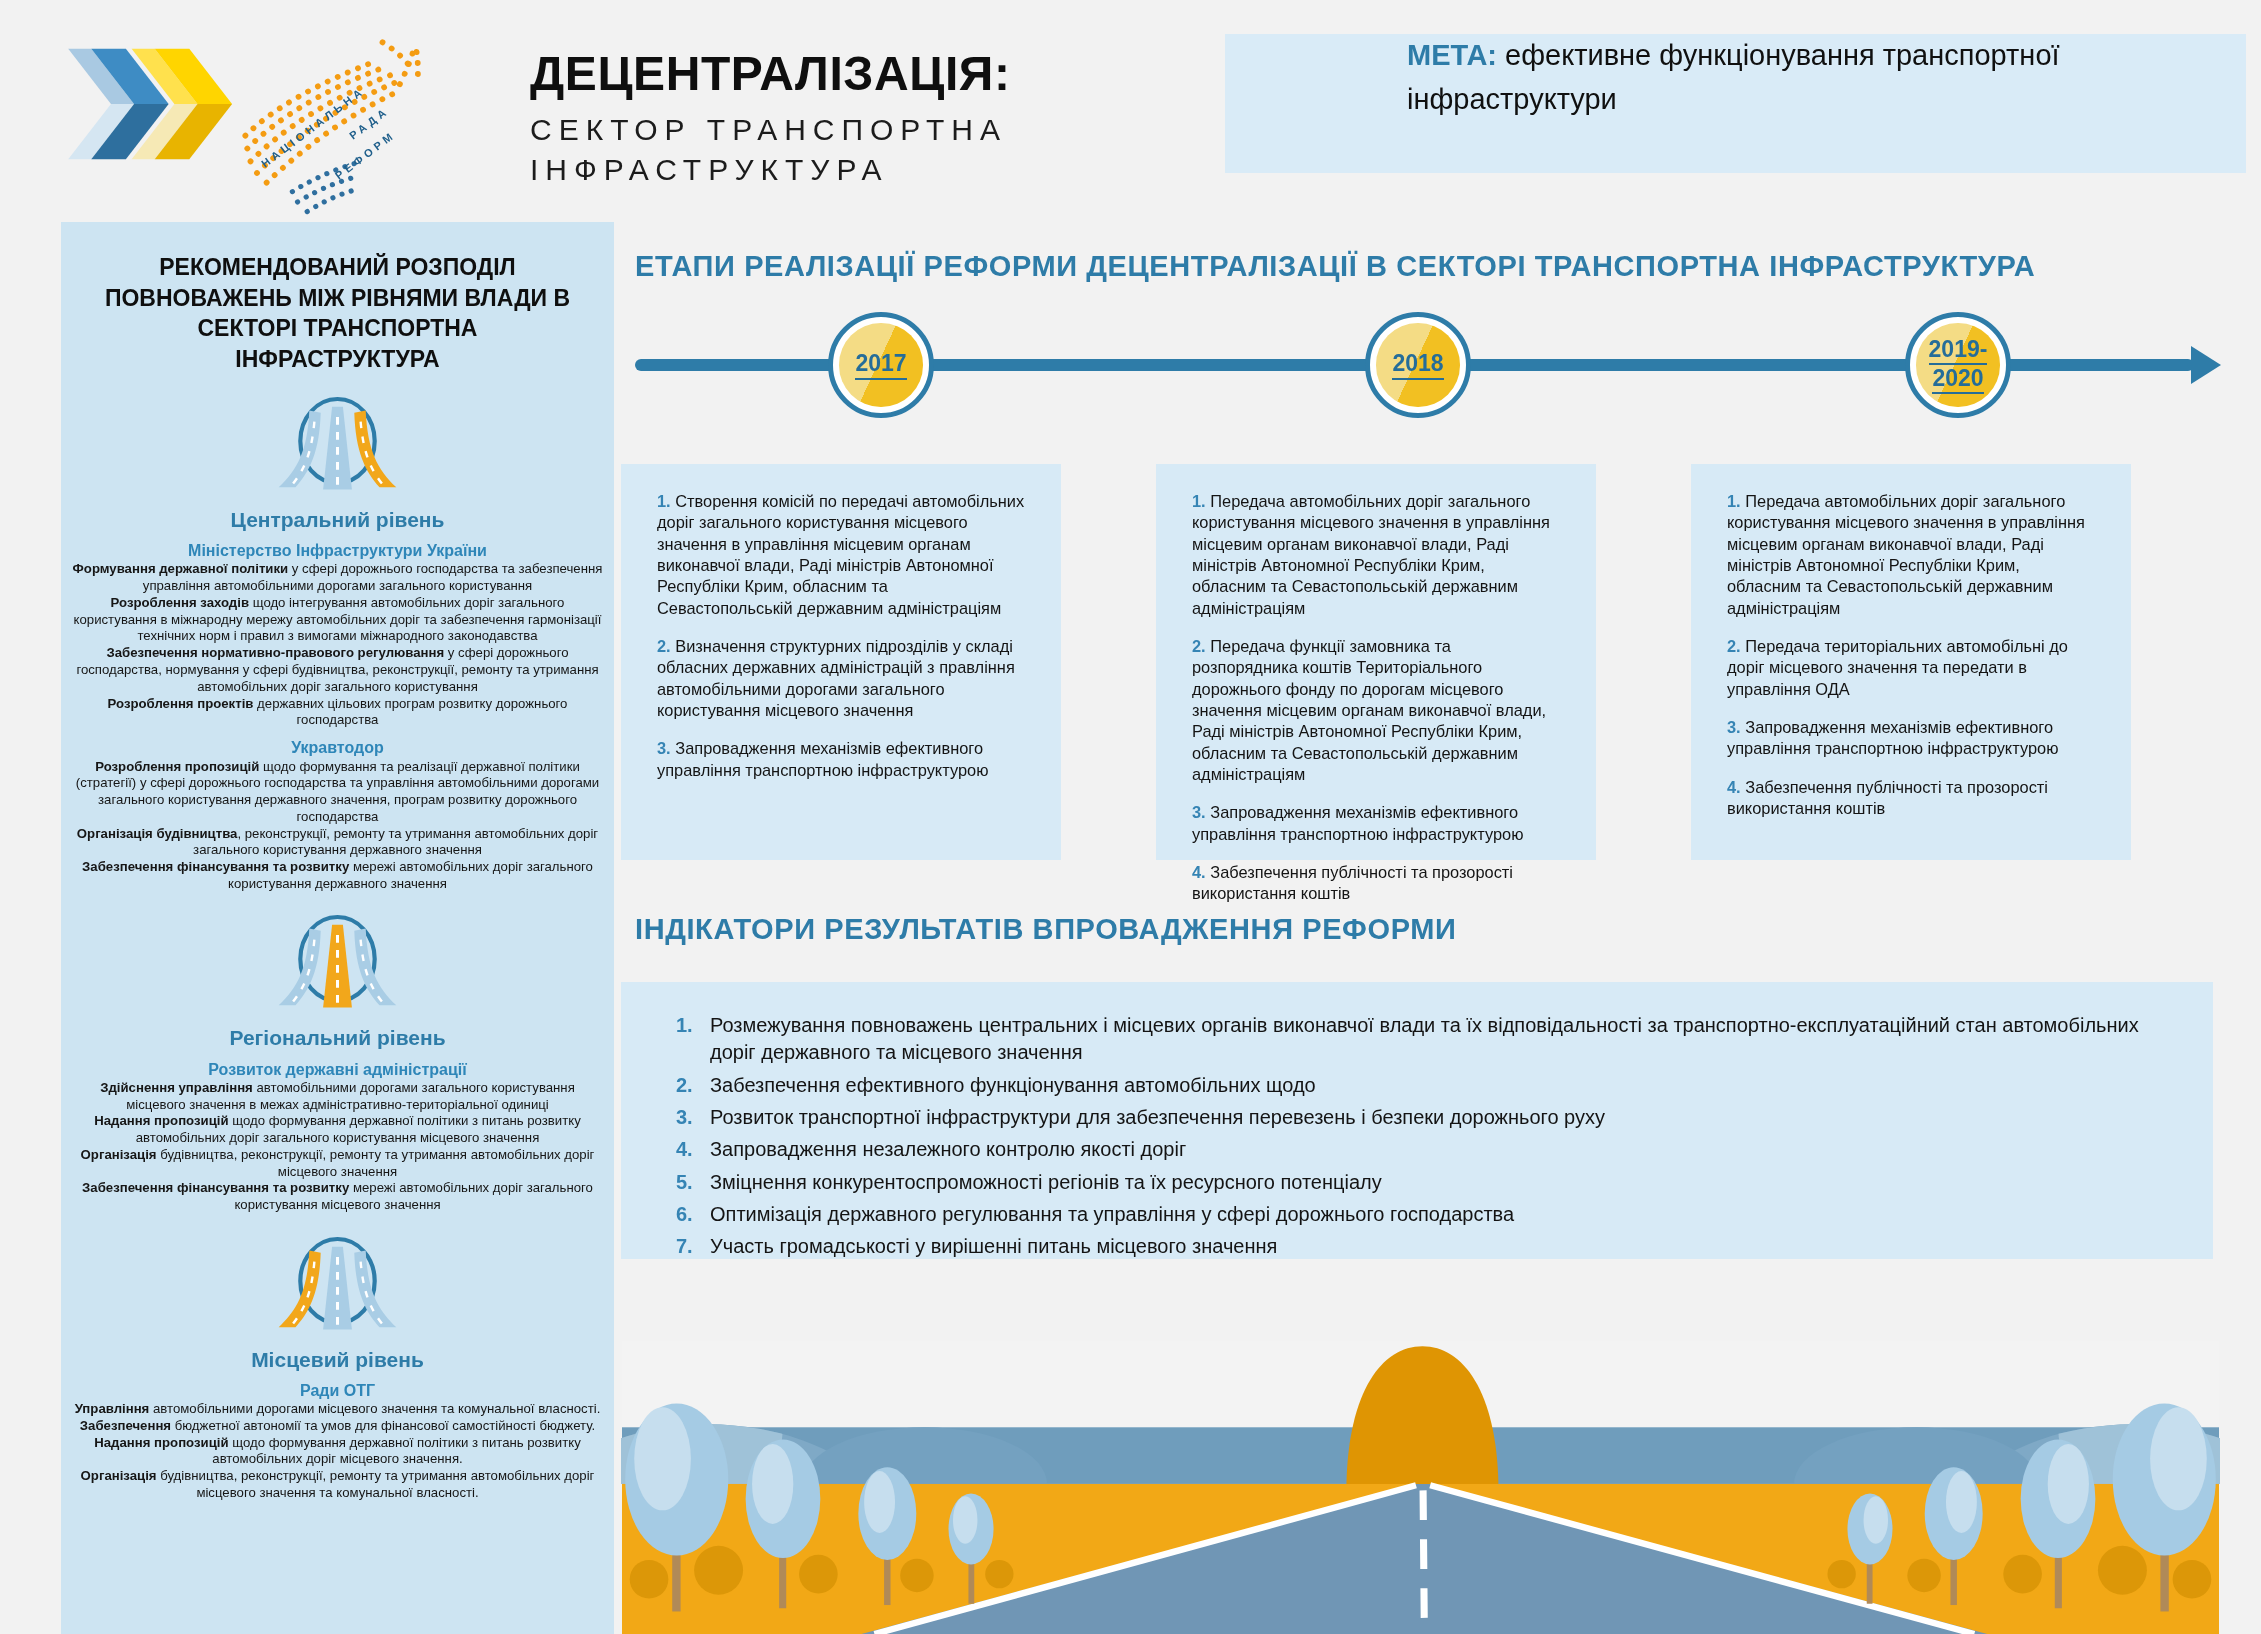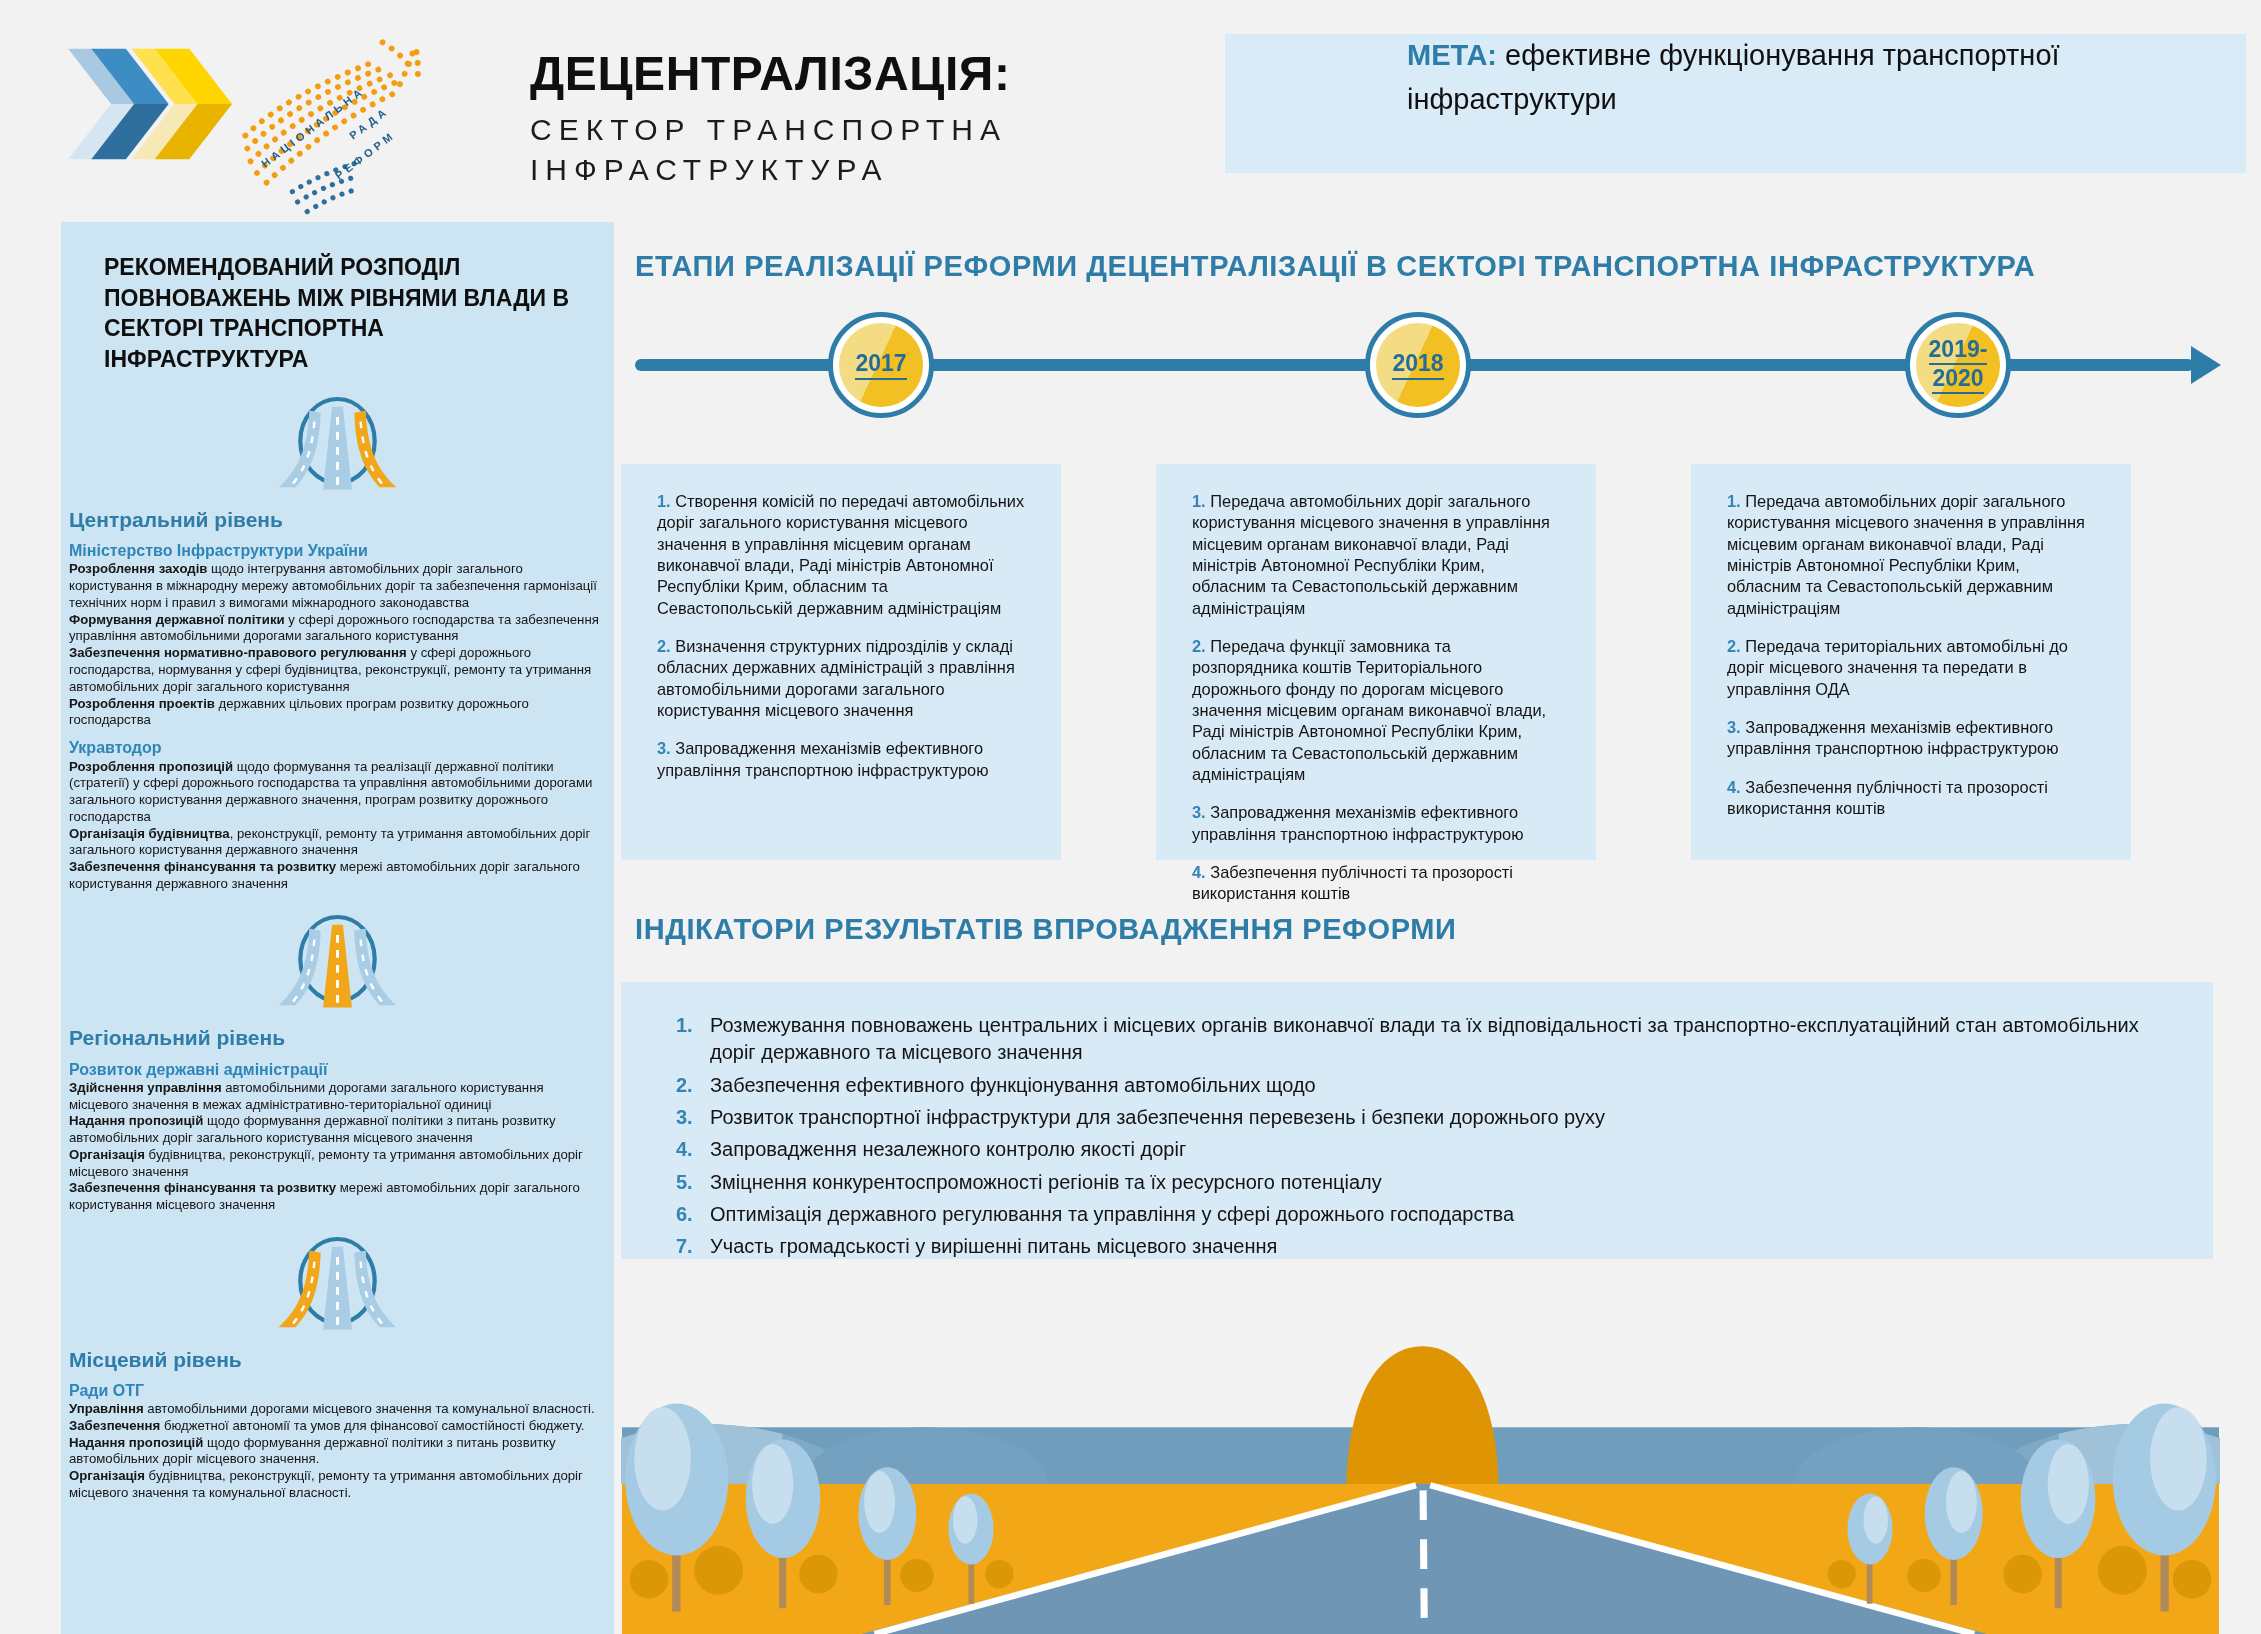--- a/index.html
+++ b/index.html
@@ -18,21 +18,21 @@
   .nrr-t2{left:115px;top:94px}
   .nrr-t3{left:98px;top:126px}
   .title-block{position:absolute;left:530px;top:46px;width:683px}
   .main-title{font-size:48px;font-weight:800;letter-spacing:0.6px;color:#0f0f0f}
   .sub-title{font-size:30px;font-weight:400;letter-spacing:7px;color:#1c1c1c;line-height:1.32;margin-top:9px}
   .goal-box{position:absolute;left:1225px;top:34px;width:1021px;height:139px;background:var(--goal-box-blue,#d9ebf7);display:flex;align-items:flex-start}
   .goal-text{padding-left:182px;font-size:29px;line-height:1.5;max-width:864px;color:#101010}
   .goal-label{color:var(--accent-blue,#2e7ca8);font-weight:800}
 
   
-  .sidebar{position:absolute;left:61px;top:222px;width:553px;height:1412px;background:var(--panel-blue,#cde4f2);padding:30px 8px 13px;overflow:hidden}
+  .sidebar{position:absolute;left:61px;top:222px;width:553px;height:1412px;background:var(--panel-blue,#cde4f2);padding:30px 8px 13px;text-align:center;overflow:hidden}
   .sidebar-title{font-size:23px;font-weight:800;line-height:1.33;color:#0f0f0f;width:467px;margin:0 auto}
   .roads-icon{width:173px;height:102px;margin:15.5px auto 1.3px;display:block}
   .roads-icon .ring{stroke:var(--accent-blue,#2e7ca8);stroke-width:7;fill:none}
   .roads-icon .road{fill:#a9cde5}
   .roads-icon .dash{stroke:#fff;fill:none}
   .v-central .road-r{fill:var(--icon-orange,#f2a71b)}
   .v-regional .road-m{fill:var(--icon-orange,#f2a71b)}
   .v-local .road-l{fill:var(--icon-orange,#f2a71b)}
   .level-title{font-size:21px;font-weight:800;color:var(--accent-blue,#2e7ca8);margin-top:16px}
   .org-title{font-size:16px;font-weight:700;color:var(--suborg-blue,#2e86b8);margin-top:10.3px;margin-bottom:1.3px}
@@ -134,22 +134,22 @@
     <path class="road road-l" d="M12,162 C44,132 60,100 63,34 L82,38 C80,102 64,136 40,162 Z"></path>
     <path class="dash" d="M36,156 C56,130 68,102 72,46" stroke-width="4" stroke-dasharray="11 14"></path>
     <path class="road road-r" d="M208,162 C176,132 160,100 157,34 L138,38 C140,102 156,136 180,162 Z"></path>
     <path class="dash" d="M184,156 C164,130 152,102 148,46" stroke-width="4" stroke-dasharray="11 14"></path>
     <path class="road road-m" d="M86,166 L134,166 L119,28 L101,28 Z"></path>
     <path class="dash" d="M110,158 L110,34" stroke-width="5" stroke-dasharray="13 12"></path>
   </svg>
   <h2 class="level-title">Центральний рівень</h2>
 
   <h3 class="org-title">Міністерство Інфраструктури України</h3>
+  <p class="side-item"><b>Формування державної політики</b><span> у сфері дорожнього господарства та забезпечення управління автомобільними дорогами загального користування</span></p>
   <p class="side-item"><b>Розроблення заходів</b><span> щодо інтегрування автомобільних доріг загального користування в міжнародну мережу автомобільних доріг та забезпечення гармонізації технічних норм і правил з вимогами міжнародного законодавства</span></p>
-  <p class="side-item"><b>Формування державної політики</b><span> у сфері дорожнього господарства та забезпечення управління автомобільними дорогами загального користування</span></p>
   <p class="side-item"><b>Забезпечення нормативно-правового регулювання</b><span> у сфері дорожнього господарства, нормування у сфері будівництва, реконструкції, ремонту та утримання автомобільних доріг загального користування</span></p>
   <p class="side-item"><b>Розроблення проектів</b><span> державних цільових програм розвитку дорожнього господарства</span></p>
 
   <h3 class="org-title">Укравтодор</h3>
   <p class="side-item"><b>Розроблення пропозицій</b><span> щодо формування та реалізації державної політики (стратегії) у сфері дорожнього господарства та управління автомобільними дорогами загального користування державного значення, програм розвитку дорожнього господарства</span></p>
   <p class="side-item"><b>Організація будівництва</b><span>, реконструкції, ремонту та утримання автомобільних доріг загального користування державного значення</span></p>
   <p class="side-item"><b>Забезпечення фінансування та розвитку</b><span> мережі автомобільних доріг загального користування державного значення</span></p>
 
   <svg class="roads-icon v-regional" viewBox="0 0 220 170" aria-hidden="true">
     <ellipse class="ring" cx="110" cy="85" rx="62" ry="70"></ellipse>

